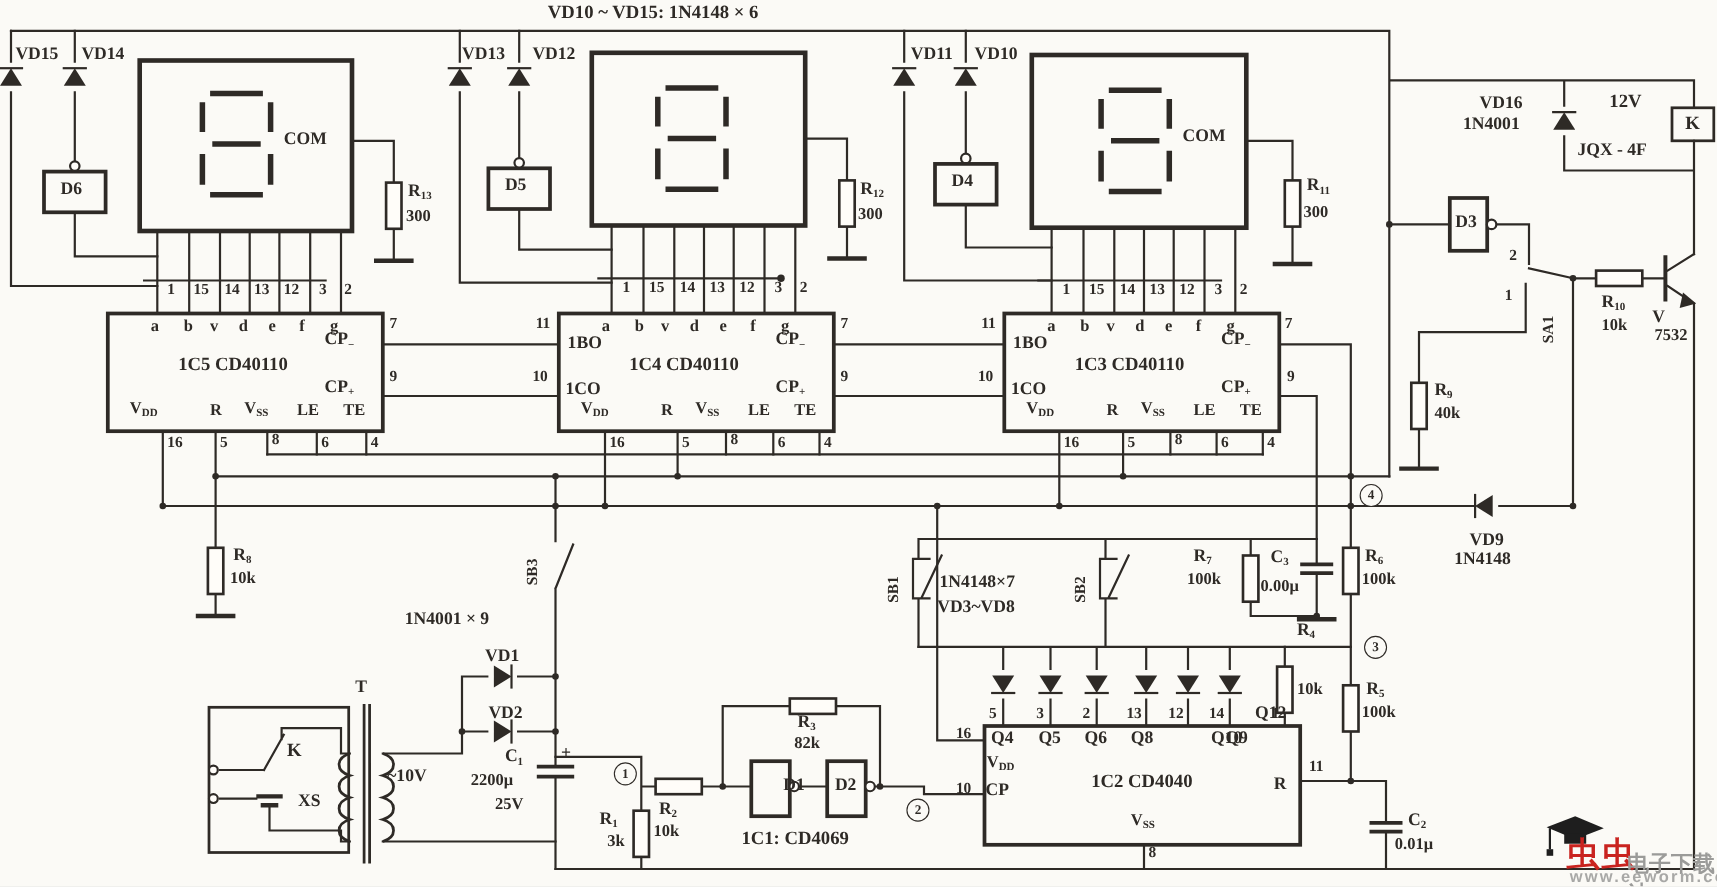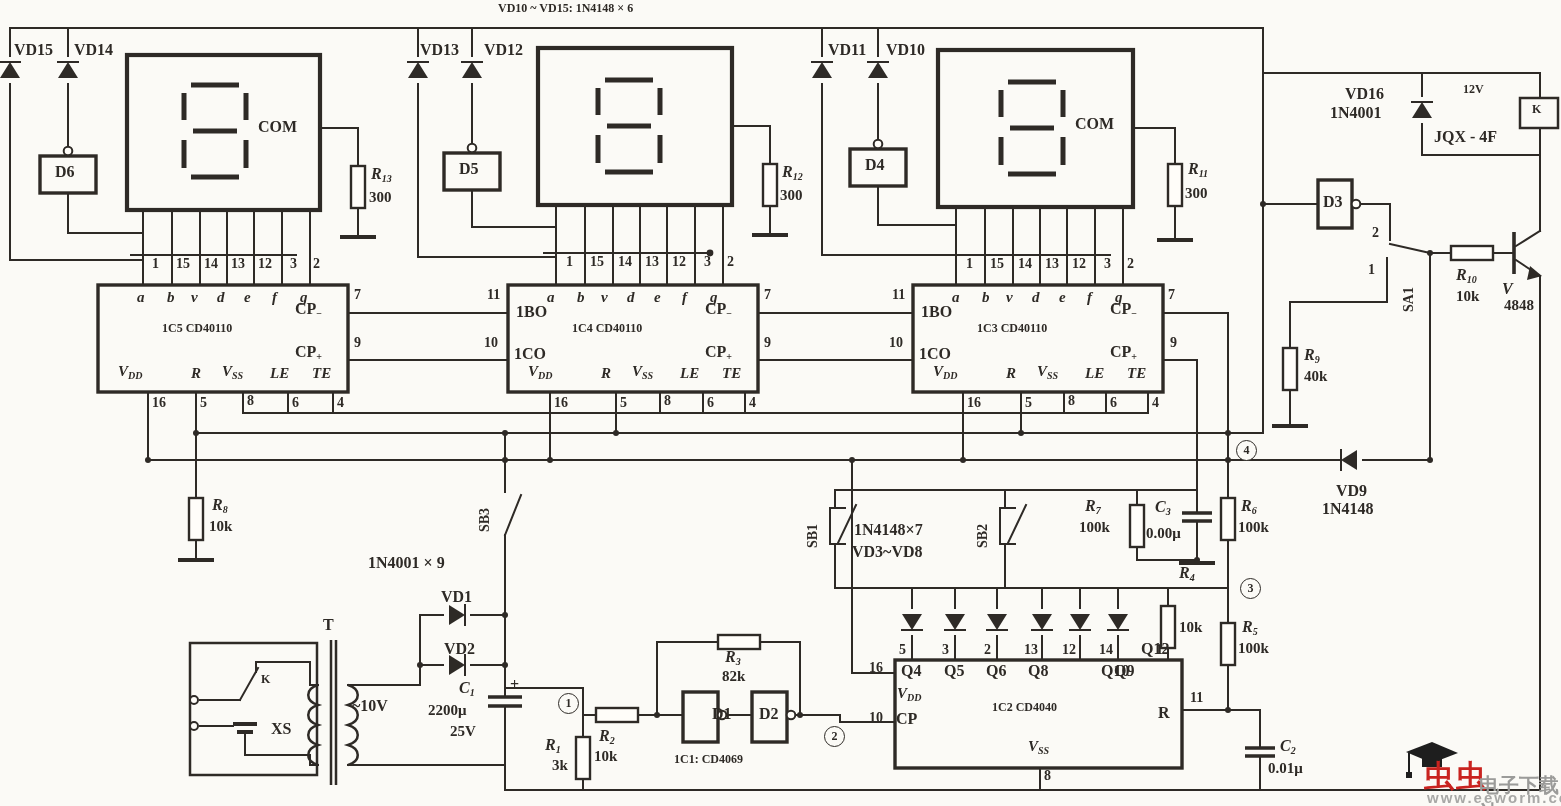--- a/index.html
+++ b/index.html
@@ -10,21 +10,21 @@
   .bx{fill:none;stroke:#2e2a26;stroke-width:3.4}
   .bx4{fill:none;stroke:#2e2a26;stroke-width:4.2}
   .b2{fill:none;stroke:#2e2a26;stroke-width:2.5}
   .sg{stroke:#2e2a26;stroke-width:5;fill:none}
   .cmp{fill:#fffdf9;stroke:#2e2a26;stroke-width:2.4}
   .gw{stroke:#2e2a26;stroke-width:4;fill:none}
   .cap{stroke:#2e2a26;stroke-width:3.4;fill:none}
   .dot{fill:#2e2a26}
   .bub{fill:#fffdf9;stroke:#2e2a26;stroke-width:2}
   .lb{position:absolute;font:bold 15px "Liberation Serif",serif;white-space:nowrap;line-height:1.05}
-  .it{font-style:italic}.s14{font-size:14px}.s16{font-size:16px}.s17{font-size:12px}
+  .it{}.s14{font-size:14px}.s16{font-size:16px}.s17{font-size:17px}
   sub{font-size:10px;vertical-align:-3px}
   .nd{position:absolute;width:19px;height:19px;border:1.7px solid #2e2a26;border-radius:50%;
       font:bold 12px "Liberation Serif",serif;text-align:center;line-height:18px;background:#fbfaf6}
   .rot{transform:rotate(-90deg);transform-origin:0 0}
   .wm1{position:absolute;font:bold 30px "Liberation Serif",serif;color:#c9231f;letter-spacing:2px}
   .wm2{position:absolute;font:bold 20px "Liberation Sans",sans-serif;color:#9b9b99}
   .wm3{position:absolute;font:bold 15px "Liberation Sans",sans-serif;color:#a8a8a6;letter-spacing:2px}
 </style>
 </head>
 <body>
@@ -314,21 +314,21 @@
 <div class="lb s17" style="left:1463px;top:83px">12V</div>
 <div class="lb s16" style="left:1434px;top:129px">JQX - 4F</div>
 <div class="lb s17" style="left:1532px;top:103px">K</div>
 <div class="lb s16" style="left:1323px;top:194px">D3</div>
 <div class="lb s14" style="left:1372px;top:226px">2</div>
 <div class="lb s14" style="left:1368px;top:263px">1</div>
 <div class="lb rot s14" style="left:1402px;top:312px">SA1</div>
 <div class="lb it s16" style="left:1456px;top:267px"><span>R</span><sub>10</sub></div>
 <div class="lb" style="left:1456px;top:289px">10k</div>
 <div class="lb it s16" style="left:1502px;top:281px">V</div>
-<div class="lb" style="left:1504px;top:298px">4848</div>
+<div class="lb" style="left:1504px;top:298px">7532</div>
 <div class="lb it s16" style="left:1304px;top:347px"><span>R</span><sub>9</sub></div>
 <div class="lb" style="left:1304px;top:369px">40k</div>
 <div class="lb s16" style="left:1336px;top:483px">VD9</div>
 <div class="lb s16" style="left:1322px;top:501px">1N4148</div>
 <div class="nd" style="left:1236px;top:440px">4</div>
 <div class="nd" style="left:1240px;top:578px">3</div>
 
 <div class="lb it s16" style="left:212px;top:497px"><span>R</span><sub>8</sub></div>
 <div class="lb" style="left:209px;top:519px">10k</div>
 <div class="lb rot s14" style="left:478px;top:532px">SB3</div>

